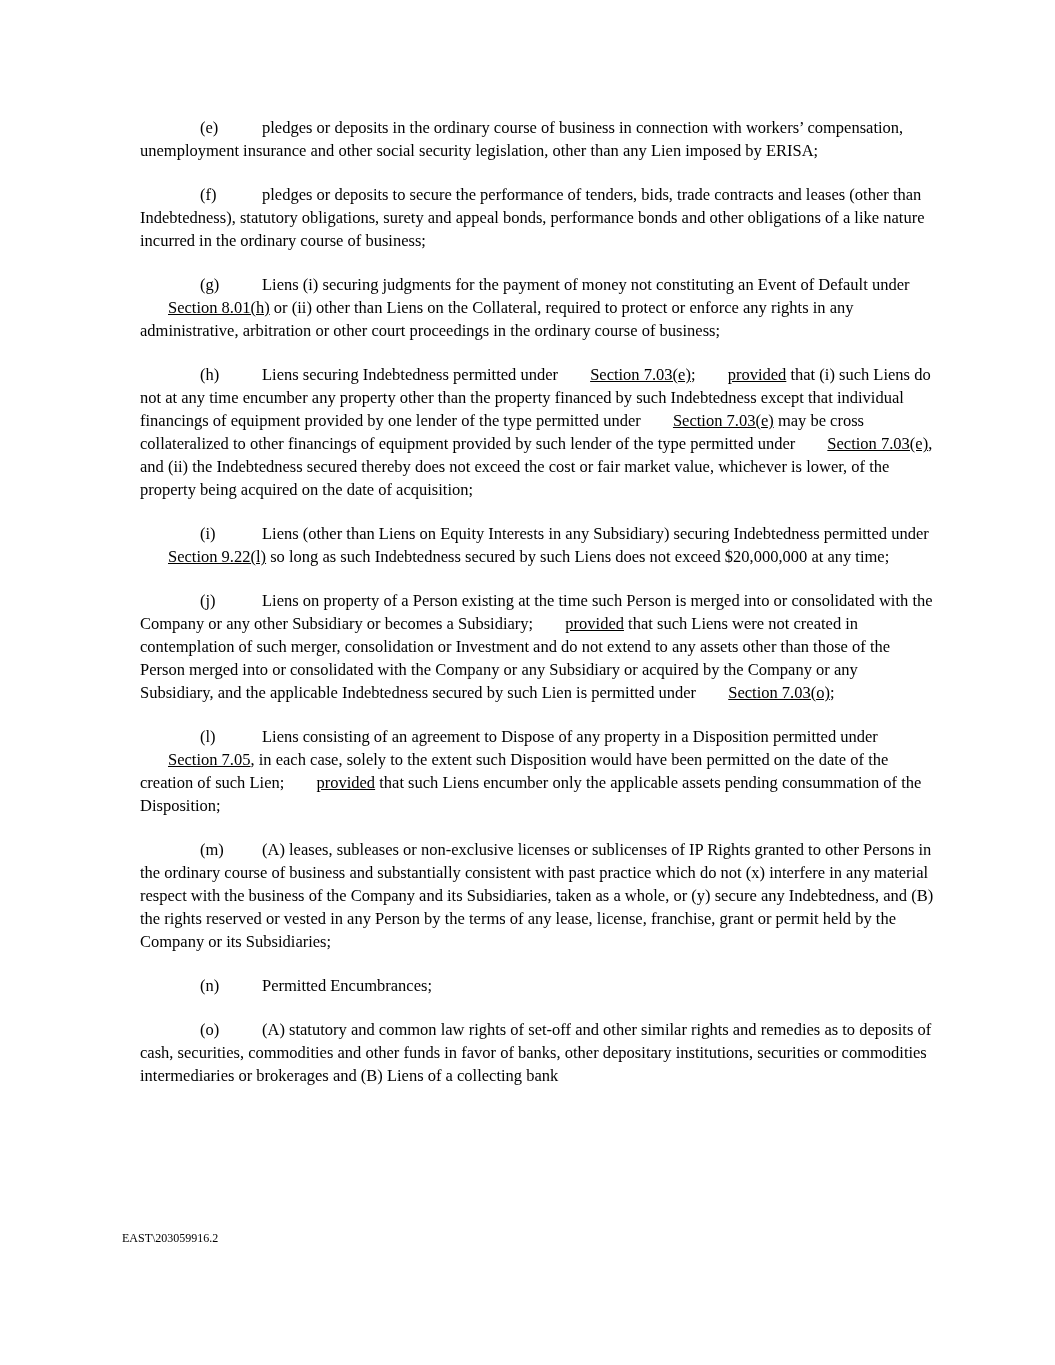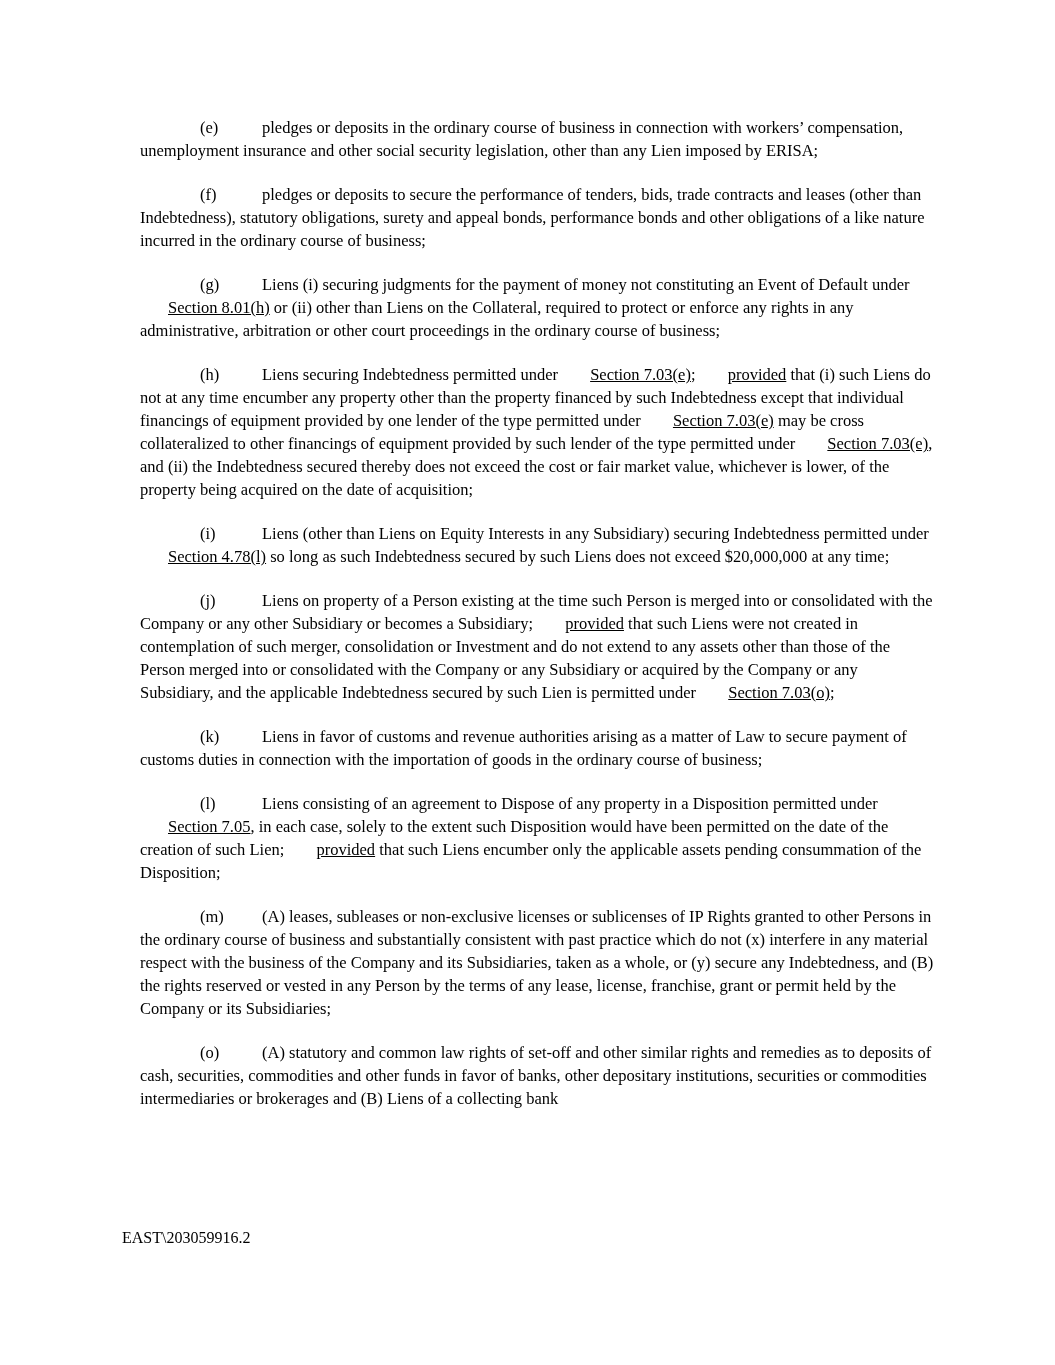--- a/index.html
+++ b/index.html
@@ -40,36 +40,36 @@
     width: 62px;
   }
   .u {
     text-decoration: underline;
     margin-left: 28px;
   }
   .footer {
     position: absolute;
     left: 122px;
     top: 1231px;
-    font-size: 16px;
+    font-size: 12px;
     line-height: 14px;
     font-family: "Liberation Serif", serif;
     color: #000000;
   }
 </style>
 </head>
 <body>
 
 <div class="page">
   <div class="content">
       <p class="para"><span class="indent"></span><span class="plabel">(e)</span><span>pledges or deposits in the ordinary course of business in connection with workers’ compensation, unemployment insurance and other social security legislation, other than any Lien imposed by ERISA;</span></p>
       <p class="para"><span class="indent"></span><span class="plabel">(f)</span><span>pledges or deposits to secure the performance of tenders, bids, trade contracts and leases (other than Indebtedness), statutory obligations, surety and appeal bonds, performance bonds and other obligations of a like nature incurred in the ordinary course of business;</span></p>
       <p class="para"><span class="indent"></span><span class="plabel">(g)</span><span>Liens (i) securing judgments for the payment of money not constituting an Event of Default under </span><span class="u">Section 8.01(h)</span><span> or (ii) other than Liens on the Collateral, required to protect or enforce any rights in any administrative, arbitration or other court proceedings in the ordinary course of business;</span></p>
       <p class="para"><span class="indent"></span><span class="plabel">(h)</span><span>Liens securing Indebtedness permitted under </span><span class="u">Section 7.03(e)</span><span>; </span><span class="u">provided</span><span> that (i) such Liens do not at any time encumber any property other than the property financed by such Indebtedness except that individual financings of equipment provided by one lender of the type permitted under </span><span class="u">Section 7.03(e)</span><span> may be cross collateralized to other financings of equipment provided by such lender of the type permitted under </span><span class="u">Section 7.03(e)</span><span>, and (ii) the Indebtedness secured thereby does not exceed the cost or fair market value, whichever is lower, of the property being acquired on the date of acquisition;</span></p>
-      <p class="para"><span class="indent"></span><span class="plabel">(i)</span><span>Liens (other than Liens on Equity Interests in any Subsidiary) securing Indebtedness permitted under </span><span class="u">Section 4.78(l)</span><span> so long as such Indebtedness secured by such Liens does not exceed $20,000,000 at any time;</span></p>
+      <p class="para"><span class="indent"></span><span class="plabel">(i)</span><span>Liens (other than Liens on Equity Interests in any Subsidiary) securing Indebtedness permitted under </span><span class="u">Section 9.22(l)</span><span> so long as such Indebtedness secured by such Liens does not exceed $20,000,000 at any time;</span></p>
       <p class="para"><span class="indent"></span><span class="plabel">(j)</span><span>Liens on property of a Person existing at the time such Person is merged into or consolidated with the Company or any other Subsidiary or becomes a Subsidiary; </span><span class="u">provided</span><span> that such Liens were not created in contemplation of such merger, consolidation or Investment and do not extend to any assets other than those of the Person merged into or consolidated with the Company or any Subsidiary or acquired by the Company or any Subsidiary, and the applicable Indebtedness secured by such Lien is permitted under </span><span class="u">Section 7.03(o)</span><span>;</span></p>
-      <p class="para"><span class="indent"></span><span class="plabel">(k)</span><span>Liens in favor of customs and revenue authorities arising as a matter of Law to secure payment of customs duties in connection with the importation of goods in the ordinary course of business;</span></p>
       <p class="para"><span class="indent"></span><span class="plabel">(l)</span><span>Liens consisting of an agreement to Dispose of any property in a Disposition permitted under </span><span class="u">Section 7.05</span><span>, in each case, solely to the extent such Disposition would have been permitted on the date of the creation of such Lien; </span><span class="u">provided</span><span> that such Liens encumber only the applicable assets pending consummation of the Disposition;</span></p>
       <p class="para"><span class="indent"></span><span class="plabel">(m)</span><span>(A) leases, subleases or non-exclusive licenses or sublicenses of IP Rights granted to other Persons in the ordinary course of business and substantially consistent with past practice which do not (x) interfere in any material respect with the business of the Company and its Subsidiaries, taken as a whole, or (y) secure any Indebtedness, and (B) the rights reserved or vested in any Person by the terms of any lease, license, franchise, grant or permit held by the Company or its Subsidiaries;</span></p>
+      <p class="para"><span class="indent"></span><span class="plabel">(n)</span><span>Permitted Encumbrances;</span></p>
       <p class="para"><span class="indent"></span><span class="plabel">(o)</span><span>(A) statutory and common law rights of set-off and other similar rights and remedies as to deposits of cash, securities, commodities and other funds in favor of banks, other depositary institutions, securities or commodities intermediaries or brokerages and (B) Liens of a collecting bank</span></p>
     </div>
   <div class="footer">EAST\203059916.2</div>
 </div>
 
 </body></html>

